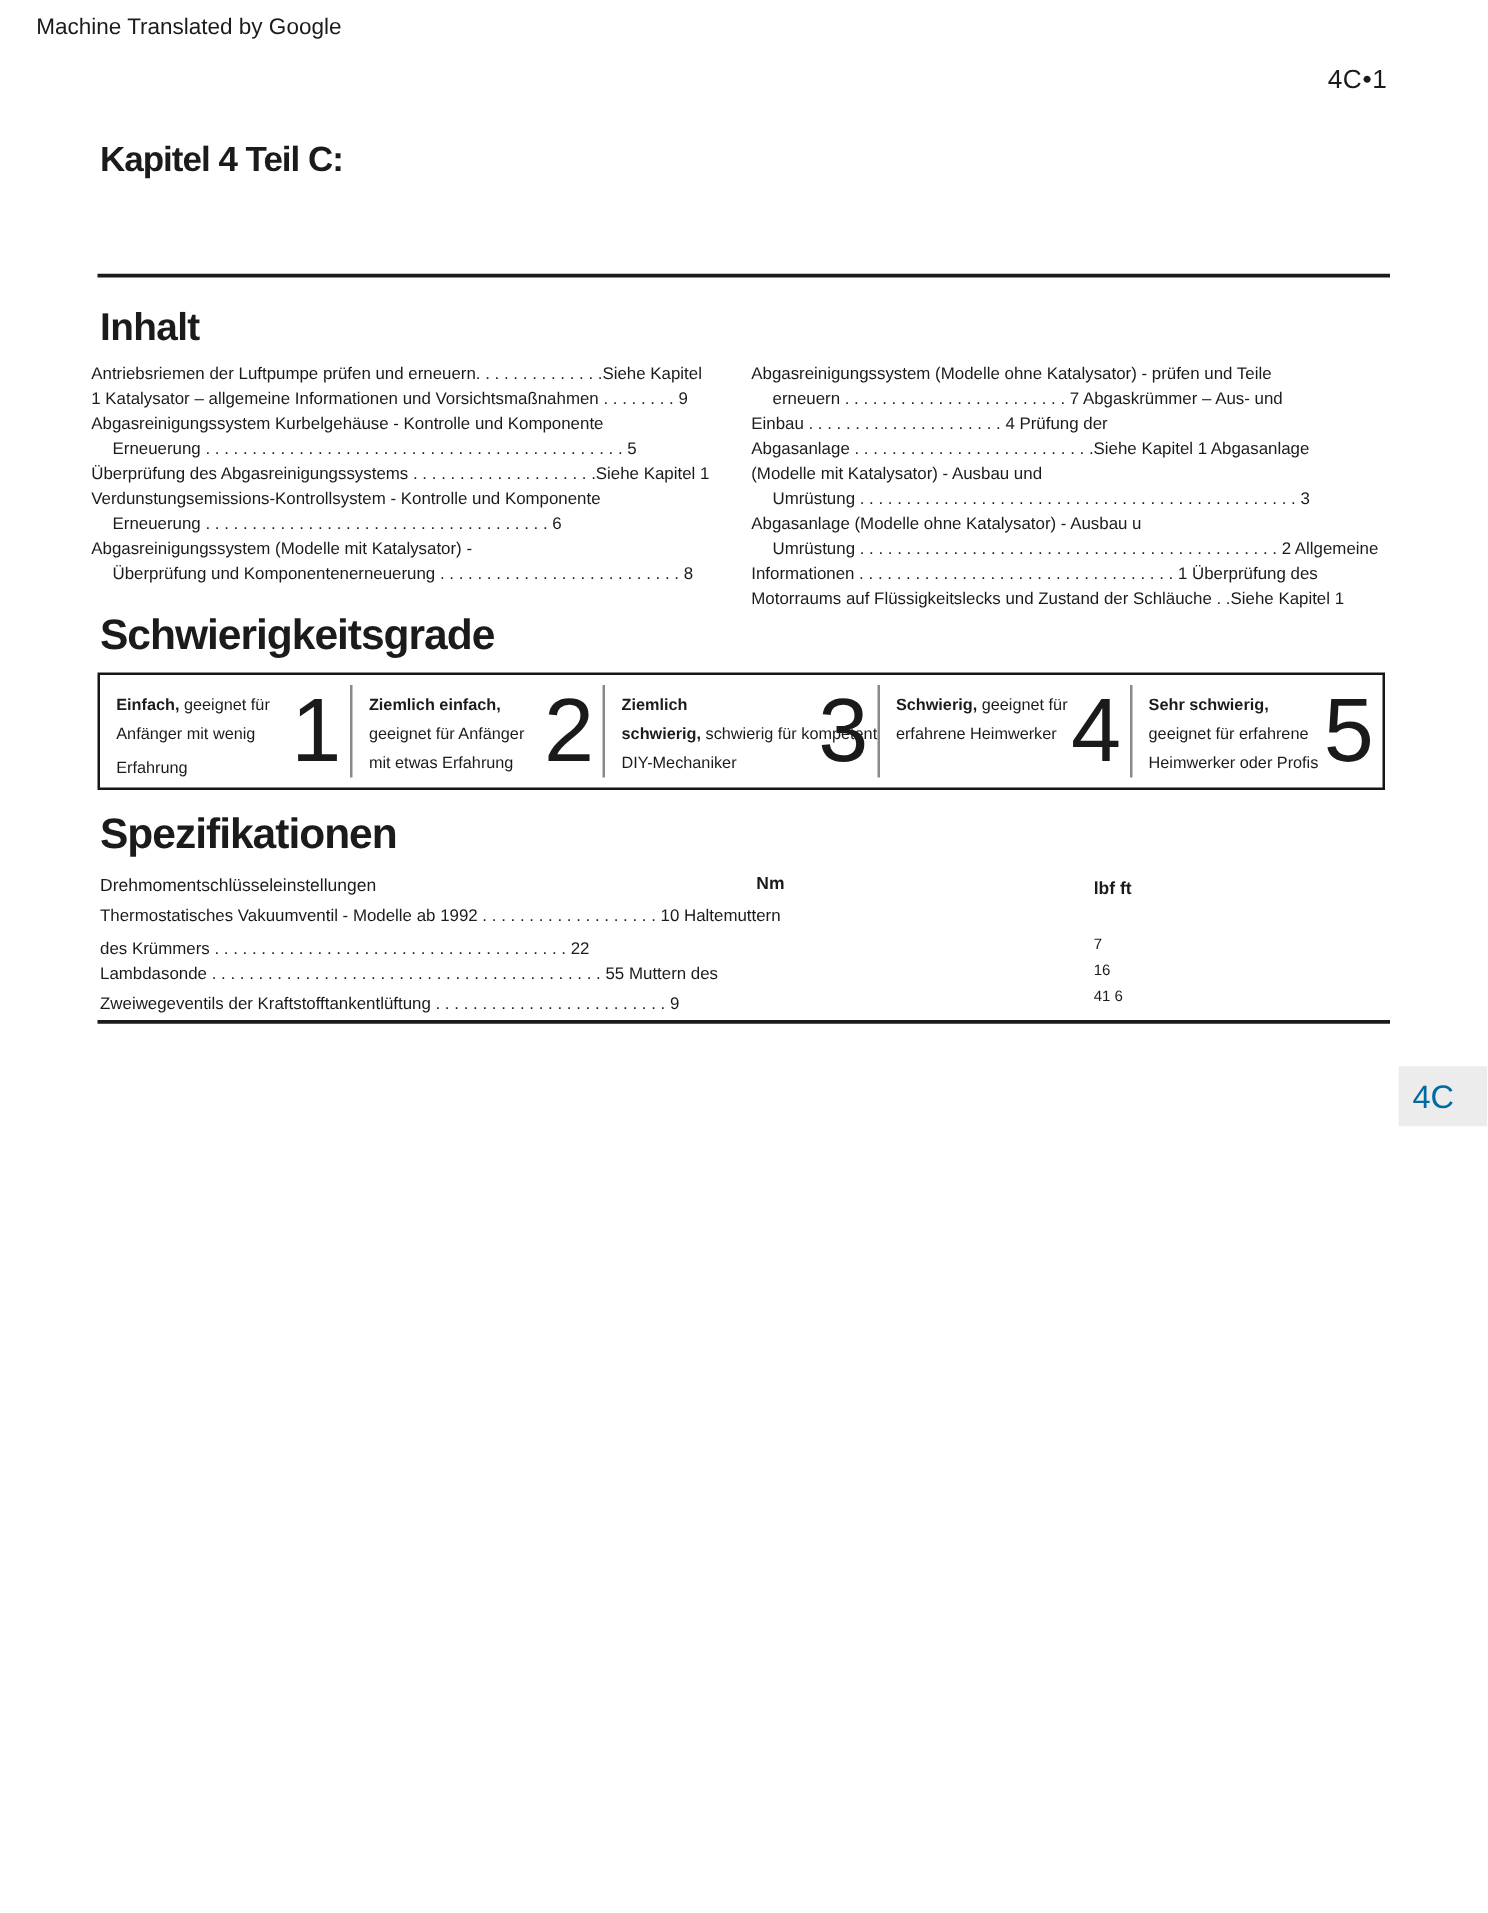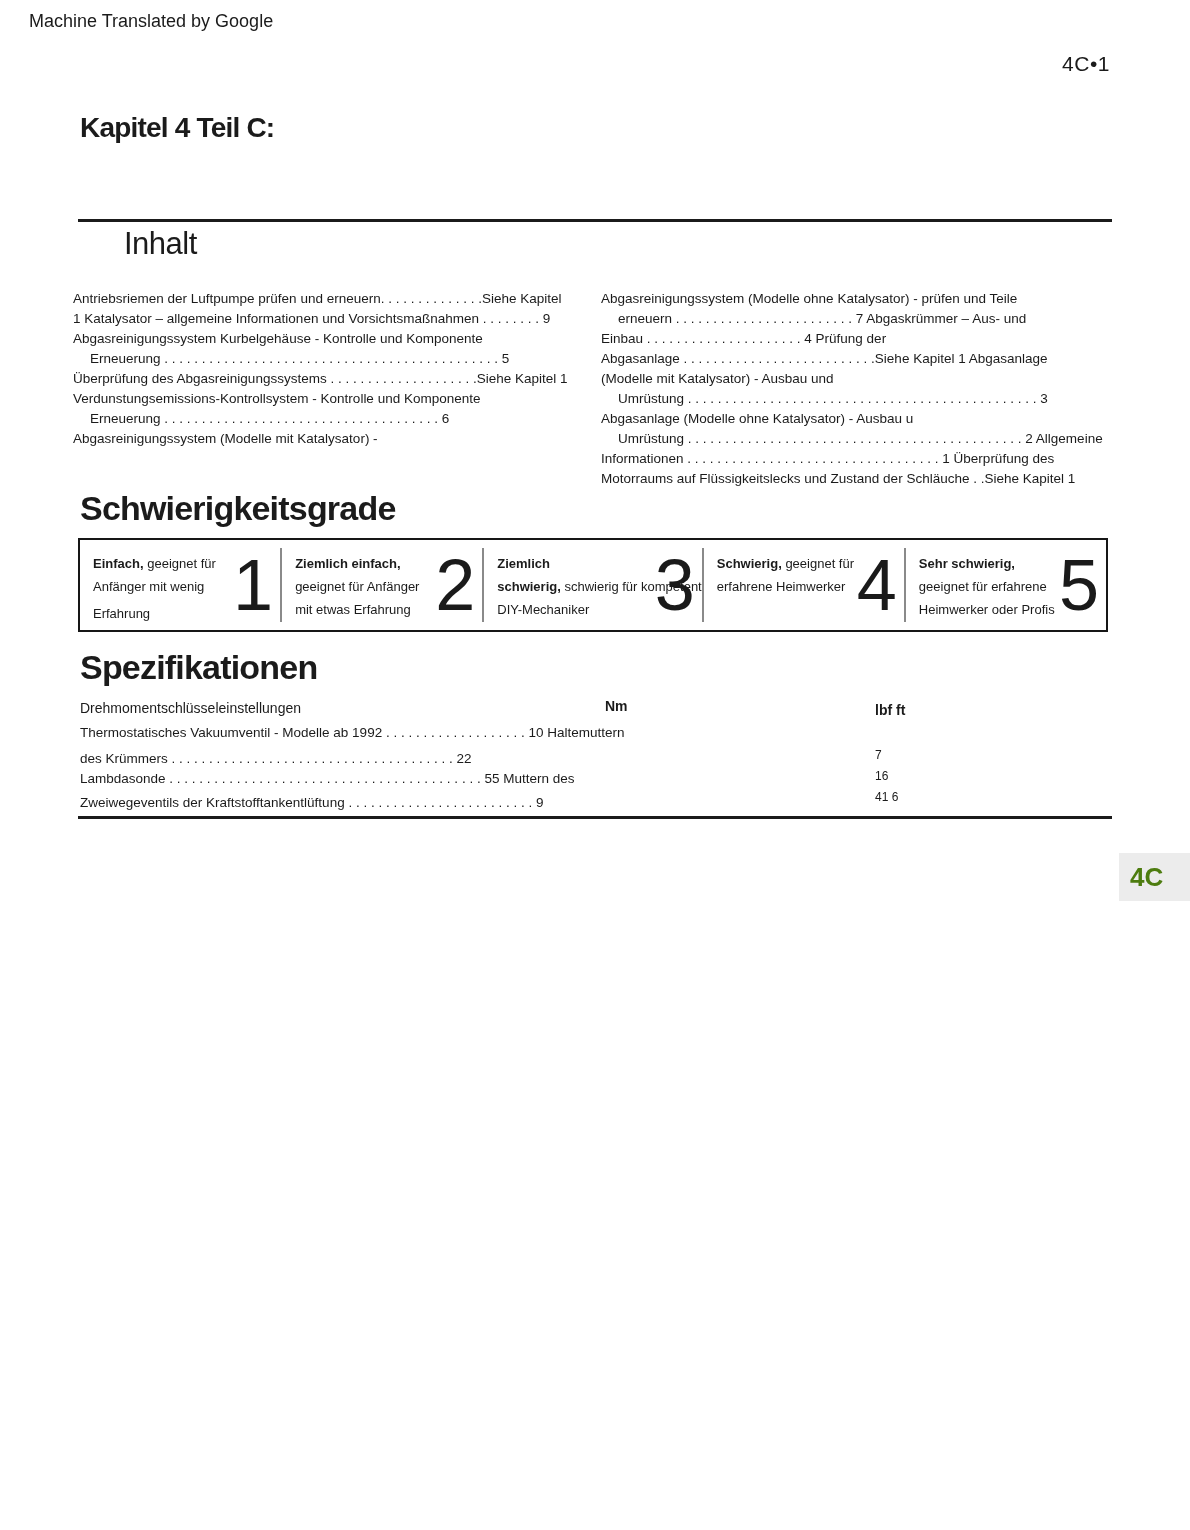--- a/index.html
+++ b/index.html
@@ -7,21 +7,21 @@
     position:relative; width:1190px; height:1528px; background:#ffffff;
     font-family:"Liberation Sans", sans-serif; color:#1b1b1b; overflow:hidden;
   }
   .watermark { position:absolute; top:11px; left:29px; font-size:18px; }
   .pagenum   { position:absolute; top:52px; right:80px; font-size:21px; letter-spacing:0.5px; }
 
   .title-block { position:absolute; top:103px; left:80px; width:1032px; }
   .title-1 { font-size:28px; font-weight:bold; letter-spacing:-0.8px; line-height:50px; }
   .title-2 { font-size:43px; font-weight:400; letter-spacing:-0.8px; line-height:52px; }
   .rule-title  { position:absolute; top:219px; left:78px; width:1034px; height:3px; background:#1b1b1b; }
-  .inhalt      { position:absolute; top:226px; left:80px; font-size:31px; font-weight:normal; letter-spacing:-0.5px;margin-left:44px; }
+  .inhalt      { position:absolute; top:244px; left:80px; font-size:31px; font-weight:bold; letter-spacing:-0.5px; }
 
   .toc { position:absolute; top:289px; left:73px; width:1032px; display:flex; }
   .toc-col { font-size:13.5px; line-height:20px; }
   .toc-col.left  { width:497px; margin-right:31px; }
   .toc-col.right { width:504px; }
   .toc-line { white-space:normal; }
   .toc-line.indent { padding-left:17px; }
 
   .diff-heading { position:absolute; top:489px; left:80px; font-size:34px; font-weight:bold; letter-spacing:-0.8px; }
   .diff-box {
@@ -48,21 +48,21 @@
   .spec-row.m1 { margin-top:6px; }
   .spec-row.m2 { margin-top:4px; }
   .spec-lbf-col { position:absolute; left:795px; top:45px; font-size:12px; line-height:21px; }
 
   .rule-bottom { position:absolute; top:816px; left:78px; width:1034px; height:3px; background:#1b1b1b; }
 
   .tab-4c {
     position:absolute; top:853px; left:1119px; width:71px; height:48px;
     background:#ececec; display:flex; align-items:center;
   }
-  .tab-4c span { font-size:26px; font-weight:bold; margin-left:11px; color:#4d7c0f; }
+  .tab-4c span { font-size:26px; font-weight:normal; margin-left:11px; color:#0369a1; }
 </style>
 </head>
 <body>
 
 <div class="page">
 
   <div class="watermark">Machine Translated by Google</div>
   <div class="pagenum">4C•1</div>
 
   <div class="title-block">
@@ -75,20 +75,21 @@
   <div class="toc">
     <div class="toc-col left">
       <div class="toc-line">Antriebsriemen der Luftpumpe prüfen und erneuern. . . . . . . . . . . . . .Siehe Kapitel</div>
       <div class="toc-line">1 Katalysator – allgemeine Informationen und Vorsichtsmaßnahmen . . . . . . . . 9</div>
       <div class="toc-line">Abgasreinigungssystem Kurbelgehäuse - Kontrolle und Komponente</div>
       <div class="toc-line indent">Erneuerung . . . . . . . . . . . . . . . . . . . . . . . . . . . . . . . . . . . . . . . . . . . . . 5</div>
       <div class="toc-line">Überprüfung des Abgasreinigungssystems . . . . . . . . . . . . . . . . . . . .Siehe Kapitel 1</div>
       <div class="toc-line">Verdunstungsemissions-Kontrollsystem - Kontrolle und Komponente</div>
       <div class="toc-line indent">Erneuerung . . . . . . . . . . . . . . . . . . . . . . . . . . . . . . . . . . . . . 6</div>
       <div class="toc-line">Abgasreinigungssystem (Modelle mit Katalysator) -</div>
+      <div class="toc-line indent">Überprüfung und Komponentenerneuerung . . . . . . . . . . . . . . . . . . . . . . . . . . 8</div>
     </div>
     <div class="toc-col right">
       <div class="toc-line">Abgasreinigungssystem (Modelle ohne Katalysator) - prüfen und Teile</div>
       <div class="toc-line indent">erneuern . . . . . . . . . . . . . . . . . . . . . . . . 7 Abgaskrümmer – Aus- und</div>
       <div class="toc-line">Einbau . . . . . . . . . . . . . . . . . . . . . 4 Prüfung der</div>
       <div class="toc-line">Abgasanlage . . . . . . . . . . . . . . . . . . . . . . . . . .Siehe Kapitel 1 Abgasanlage</div>
       <div class="toc-line">(Modelle mit Katalysator) - Ausbau und</div>
       <div class="toc-line indent">Umrüstung . . . . . . . . . . . . . . . . . . . . . . . . . . . . . . . . . . . . . . . . . . . . . . . 3</div>
       <div class="toc-line">Abgasanlage (Modelle ohne Katalysator) - Ausbau u</div>
       <div class="toc-line indent">Umrüstung . . . . . . . . . . . . . . . . . . . . . . . . . . . . . . . . . . . . . . . . . . . . . 2 Allgemeine</div>

